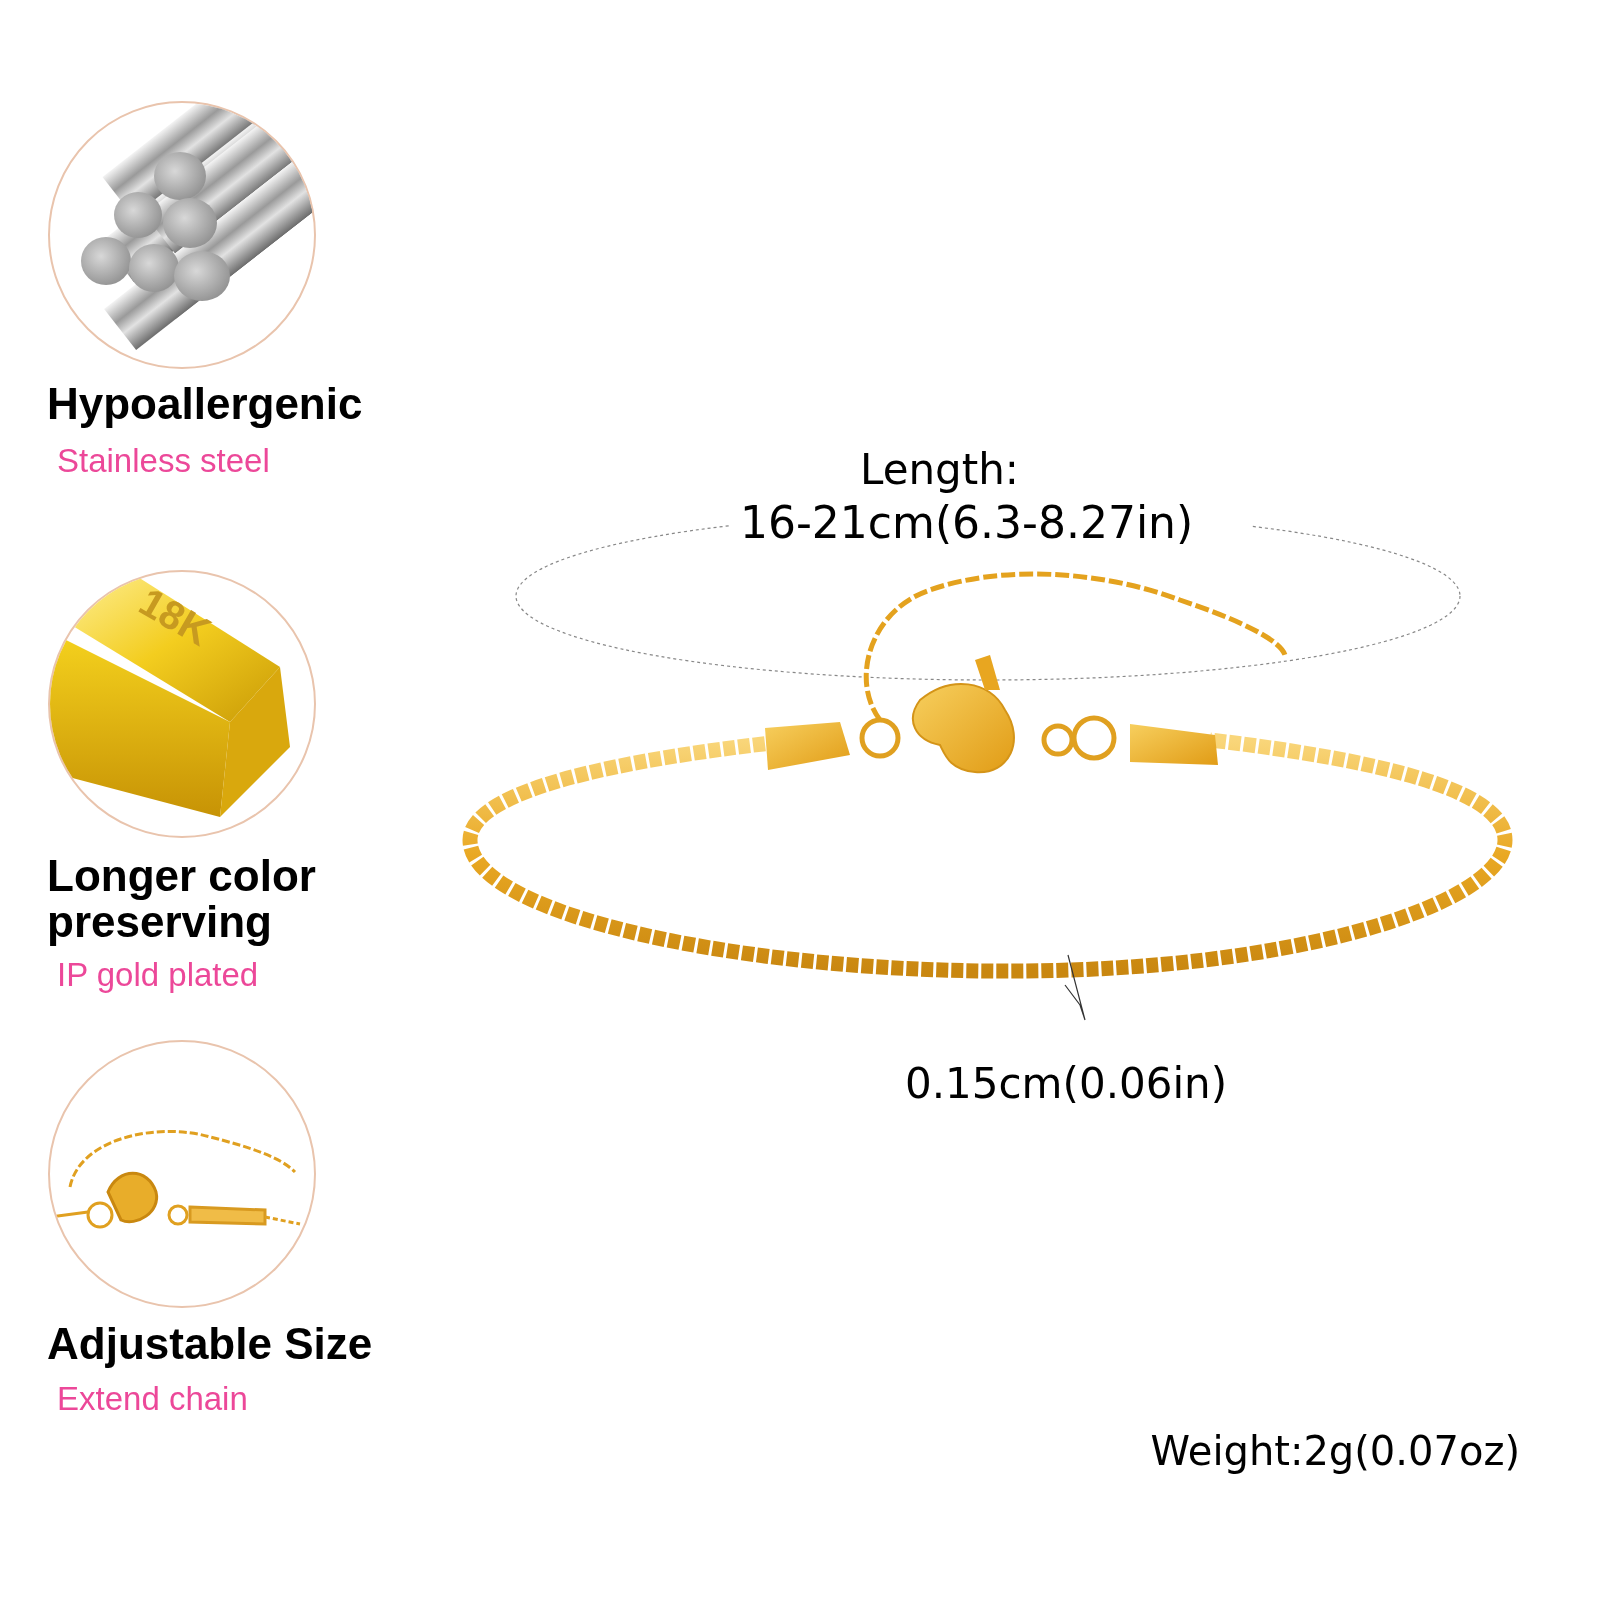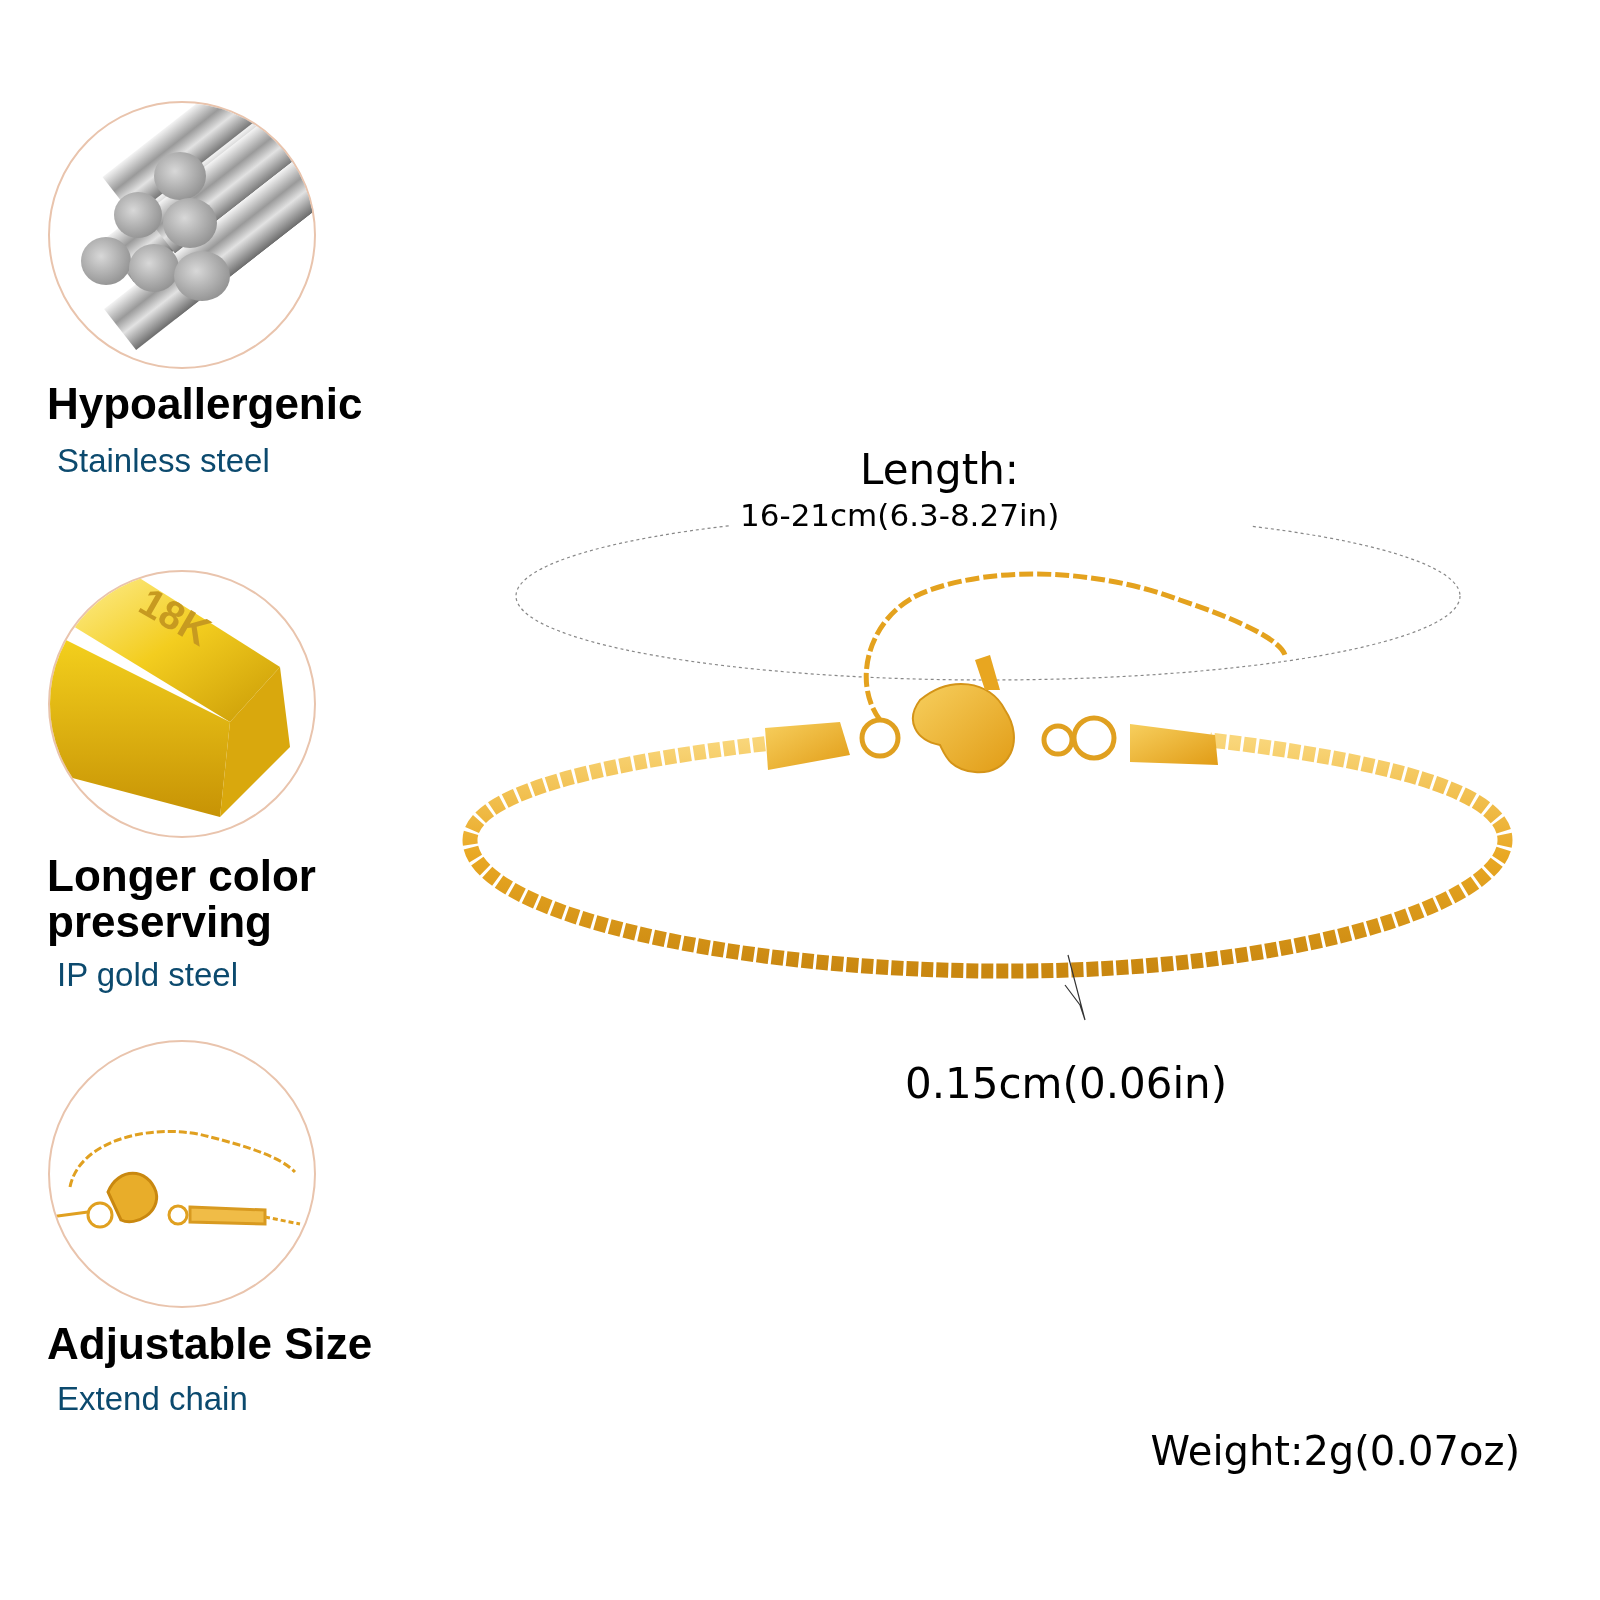--- a/index.html
+++ b/index.html
@@ -2,21 +2,21 @@
 <html><head>
 <meta charset="utf-8">
 <style>
   html, body { margin: 0; padding: 0; background: #ffffff; }
   body { width: 1600px; height: 1600px; position: relative; overflow: hidden; font-family: "Liberation Sans", sans-serif; }
   .badge {
     position: absolute; left: 48px; width: 264px; height: 264px;
     border-radius: 50%; border: 2px solid #e9c4ad; background: #fff; overflow: hidden;
   }
   .feature-title { position: absolute; left: 47px; font-weight: bold; font-size: 44px; color: #000; line-height: 48px; margin: 0; }
-  .feature-sub { position: absolute; left: 57px; font-size: 33px; color: #0c4a6e; line-height: 38px; }
+  .feature-sub { position: absolute; left: 57px; font-size: 33px; color: #ec4899; line-height: 38px; }
 
   .spec { position: absolute; font-family: "DejaVu Sans", sans-serif; color: #000; text-align: left; white-space: nowrap; }
 </style>
 </head>
 <body>
 
 <div class="badge" style="top:101px;">
   <svg width="264" height="264" viewBox="0 0 264 264">
     <defs>
       <linearGradient id="rod" x1="0" y1="0" x2="0" y2="1">
@@ -63,21 +63,21 @@
       </linearGradient>
     </defs>
     <polygon points="0,40 80,0 230,95 180,150" fill="url(#goldtop)"></polygon>
     <polygon points="0,60 180,150 170,245 0,200" fill="url(#goldside)"></polygon>
     <polygon points="180,150 230,95 240,175 170,245" fill="#d9a80d"></polygon>
     <text x="80" y="58" font-family="Liberation Sans, sans-serif" font-weight="bold" font-size="40" fill="#c79a20" transform="rotate(30 120 60)">18K</text>
   </svg>
 </div>
 <h2 class="feature-title" style="top:852px;">Longer color</h2>
 <h2 class="feature-title" style="top:898px;">preserving</h2>
-<div class="feature-sub" style="top:956px;">IP gold steel</div>
+<div class="feature-sub" style="top:956px;">IP gold plated</div>
 
 <div class="badge" style="top:1040px;">
   <svg width="264" height="264" viewBox="0 0 264 264" fill="none" stroke="#e0a020" stroke-width="3">
     <path d="M20 145 C 30 95, 110 80, 160 95 C 200 105, 230 115, 245 130" stroke-dasharray="8 3"></path>
     <path d="M58 150 c 10 -25 40 -25 48 0 c 5 20 -20 35 -35 28 z" fill="#e8ad2a" stroke="#c98810"></path>
     <circle cx="50" cy="173" r="12"></circle>
     <circle cx="128" cy="173" r="9"></circle>
     <polygon points="140,165 215,168 215,182 140,180" fill="#f0bc47" stroke="#d89a20"></polygon>
     <path d="M215 175 L 250 182" stroke-dasharray="5 3"></path>
     <path d="M0 175 L 38 170"></path>
@@ -113,15 +113,15 @@
   <circle cx="1058" cy="740" r="14" fill="none" stroke="#e0a020" stroke-width="5"></circle>
   <circle cx="1094" cy="738" r="20" fill="none" stroke="#e0a020" stroke-width="5"></circle>
 
   <path d="M920 700 C 950 675, 990 680, 1005 710 C 1025 740, 1010 775, 975 772 C 950 770, 945 755, 940 745 C 915 740, 905 720, 920 700 Z" fill="url(#clasp)" stroke="#d49418" stroke-width="2"></path>
   <path d="M975 660 L 990 655 L 1000 690 L 985 690 Z" fill="#e8a620"></path>
 
   <polyline points="1068,955 1085,1020 1080,1005 1065,985" fill="none" stroke="#333" stroke-width="1.2"></polyline>
 </svg>
 
 <div class="spec" style="left:860px; top:445px; width:250px; font-size:42px;">Length:</div>
-<div class="spec" style="left:740px; top:497px; width:490px; font-size:31px;">16-21cm(6.3-8.27in)</div>
+<div class="spec" style="left:740px; top:497px; width:490px; font-size:44px;">16-21cm(6.3-8.27in)</div>
 <div class="spec" style="left:905px; top:1027px; width:360px; font-size:42px;margin-top:32px;">0.15cm(0.06in)</div>
 <div class="spec" style="left:1025px; top:1428px; width:495px; font-size:40px; text-align:right;">Weight:2g(0.07oz)</div>
 
 </body></html>

